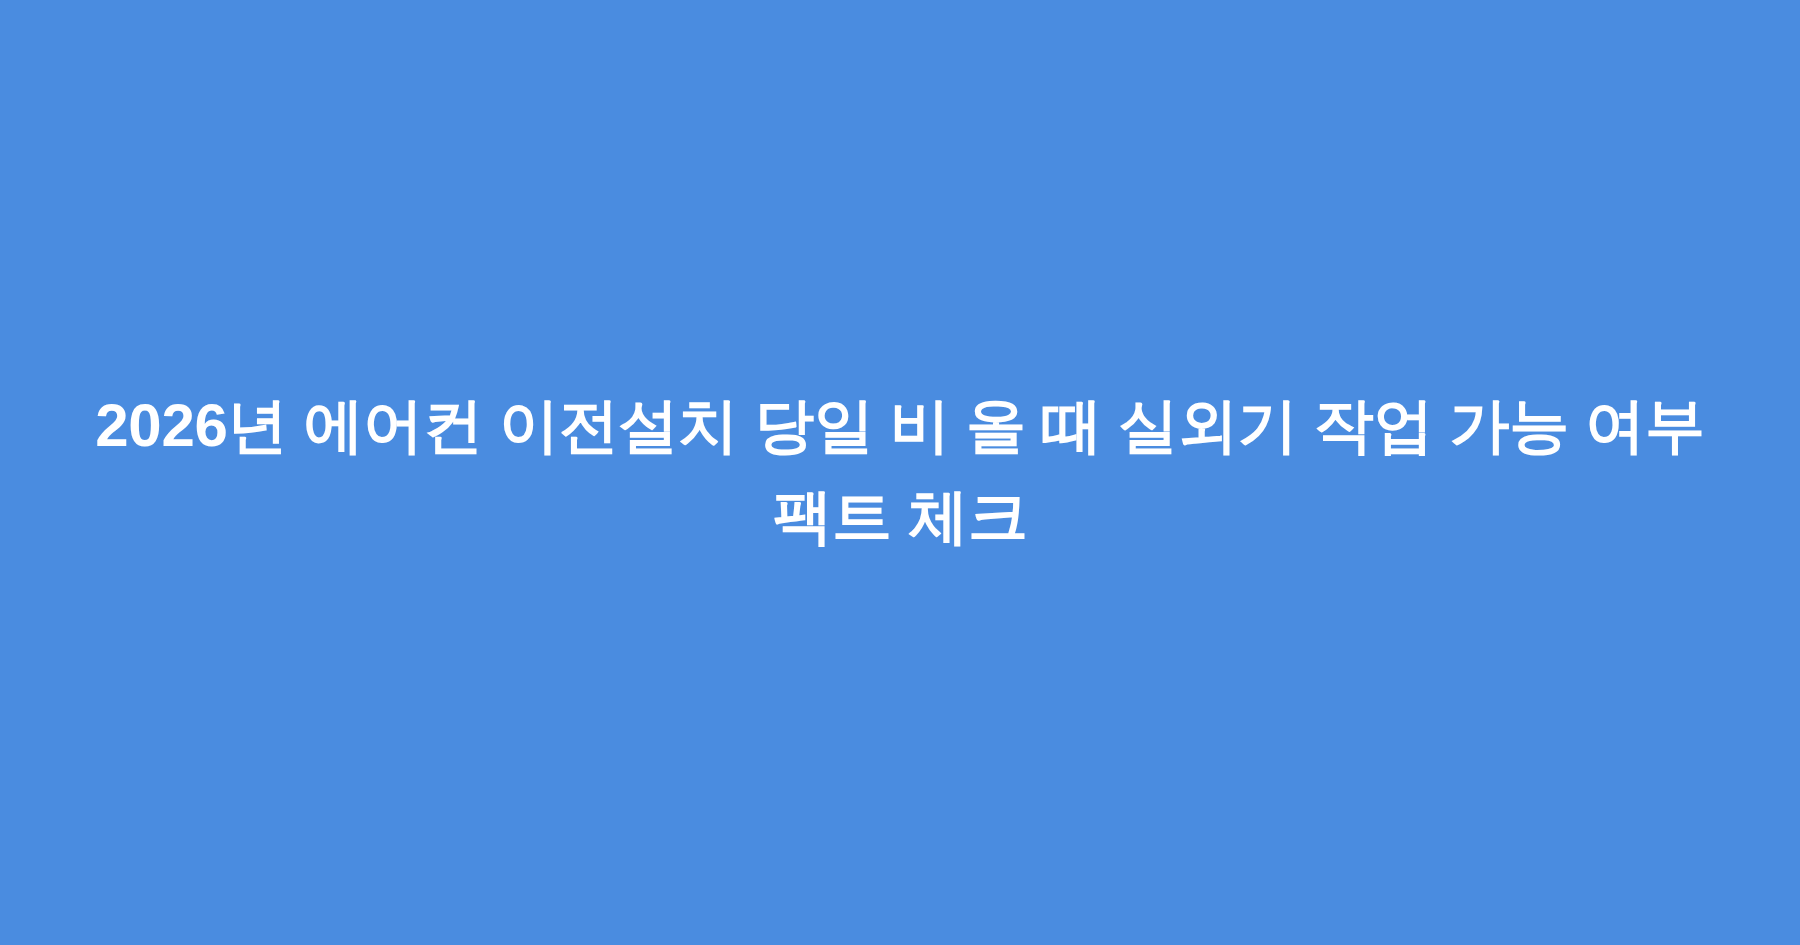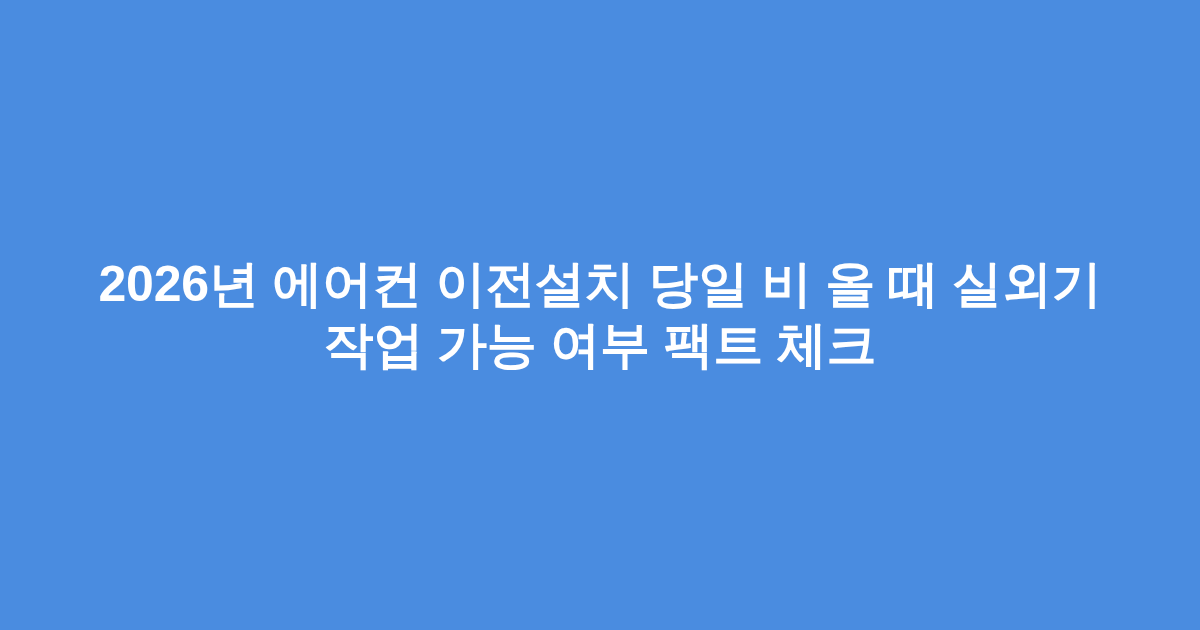--- a/index.html
+++ b/index.html
@@ -27,21 +27,21 @@
     padding: 0 48px;
   }
 
   .headline {
     margin: 0;
     width: 100%;
     max-width: 1104px;
     text-align: center;
     color: #ffffff;
     font-family: "Liberation Sans", "DejaVu Sans", sans-serif;
-    font-size: 50px;
+    font-size: 40px;
     font-weight: 700;
     line-height: 61px;
     letter-spacing: -0.2px;
     word-break: keep-all;
     overflow-wrap: break-word;
     -webkit-font-smoothing: antialiased;
   }
 </style>
 </head>
 <body>

